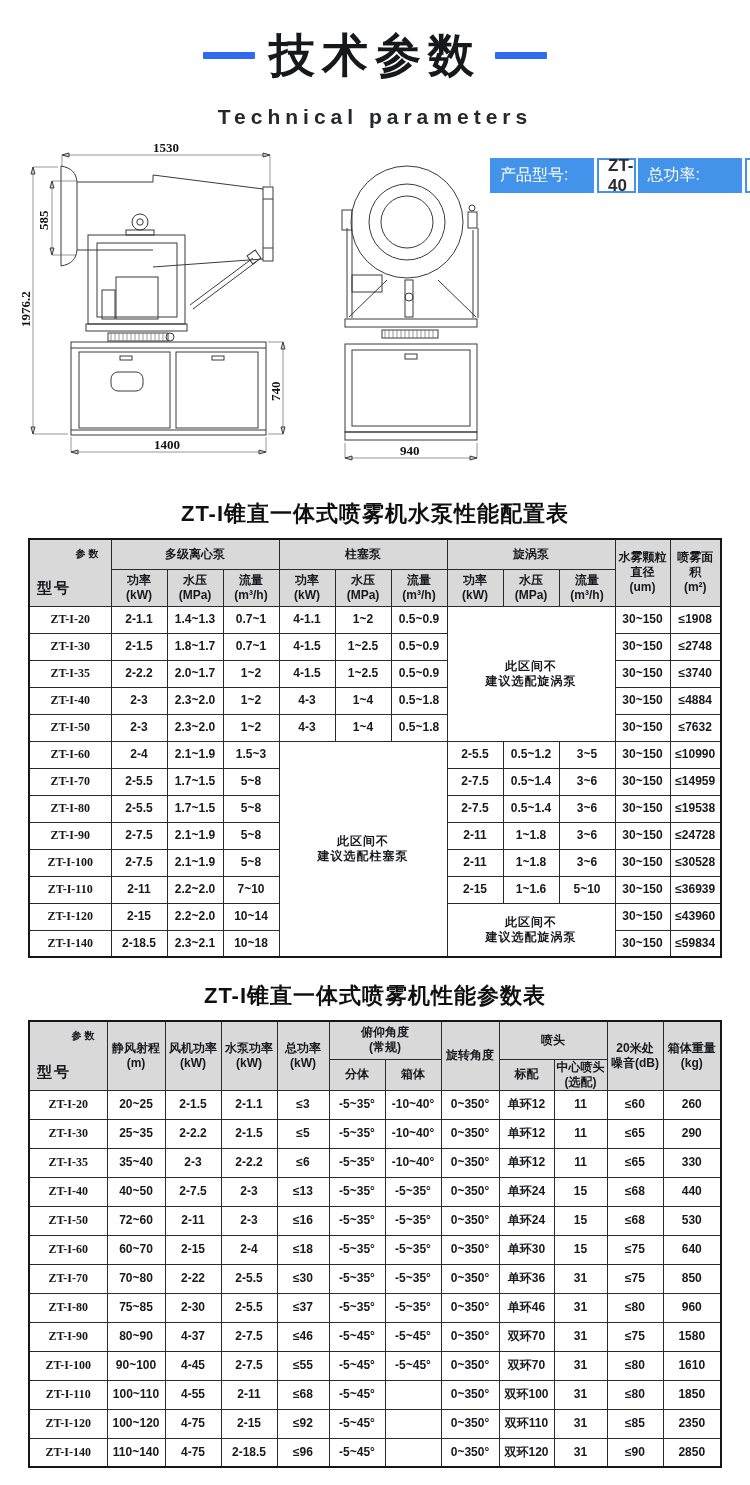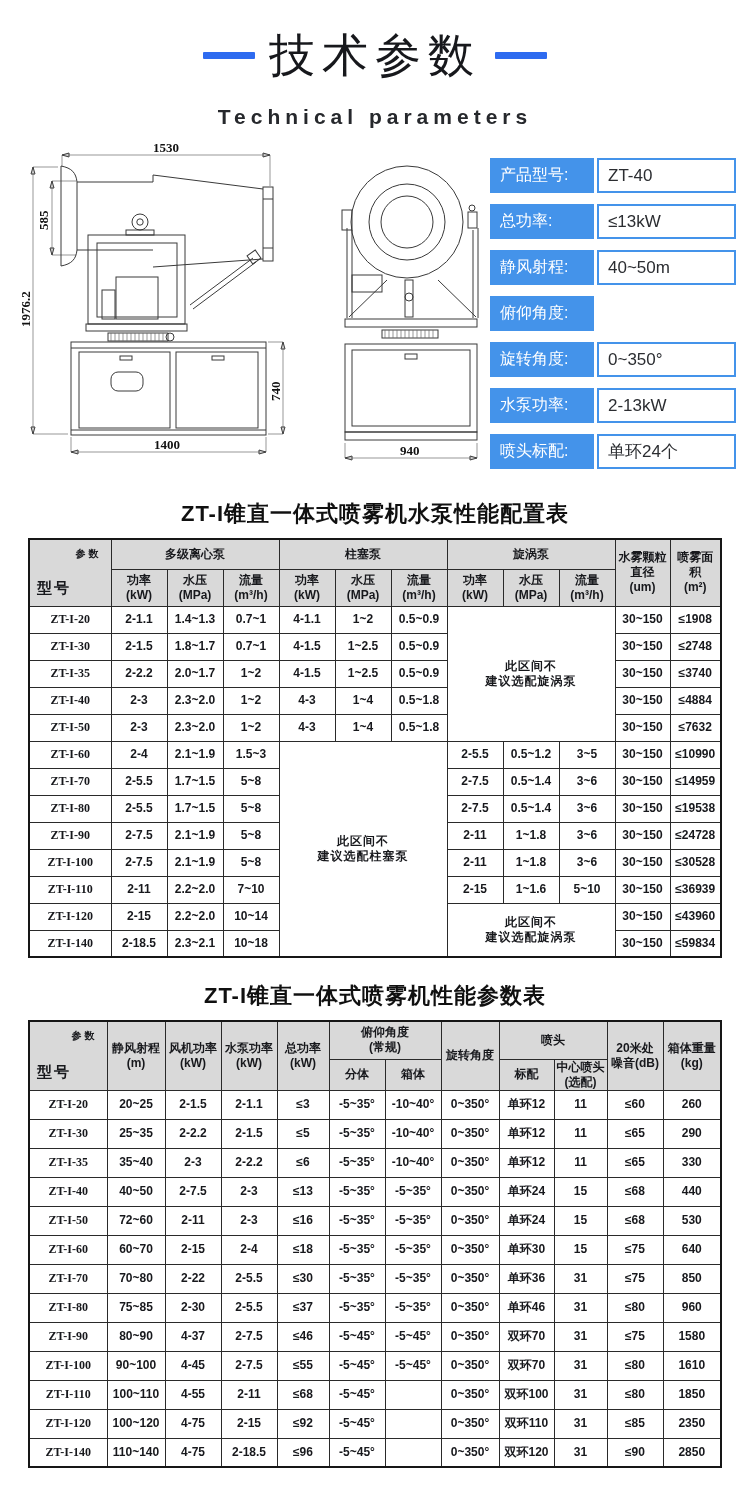--- a/index.html
+++ b/index.html
@@ -4,35 +4,35 @@
 <style>
   * { box-sizing: border-box; margin: 0; padding: 0; }
   html,body { background:#fff; }
   body { font-family: "Liberation Sans", "DejaVu Sans", sans-serif; color:#1a1a1a; }
   .page { position:relative; width:750px; height:1485px; background:#fff; overflow:hidden; margin:0 auto; }
 
   
   .title-block { position:absolute; top:30px; left:0; width:750px; text-align:center; }
   .title-line { display:flex; align-items:center; justify-content:center; gap:14px; }
   .title-dash { width:52px; height:7px; background:#2e6bf0; border-radius:1px; flex:0 0 auto; }
-  .main-title { font-size:46px; font-weight:400; letter-spacing:7px; color:#17181c; line-height:1.1; }
+  .main-title { font-size:46px; font-weight:700; letter-spacing:7px; color:#17181c; line-height:1.1; }
   .sub-title { margin-top:24px; font-size:21px; font-weight:700; letter-spacing:5px; color:#26282c; }
 
   
   .drawing-area { position:absolute; top:142px; left:0; width:690px; height:332px; }
   svg { display:block; }
   svg .ln { stroke:#3a3a3a; stroke-width:1; fill:none; }
   svg .thin { stroke:#6a6a6a; stroke-width:0.7; fill:none; }
   svg .dim { font-family:"Liberation Serif","DejaVu Serif",serif; font-size:13px; fill:#111; font-weight:bold; }
 
   
-  .spec-panel { position:absolute; left:490px; top:16px; width:246px; display:flex; flex-direction:column; gap:11px; }
+  .spec-panel { position:absolute; left:490px; top:16px; width:246px; display:flex; gap:2px; }
   .spec-row { display:flex; gap:3px; height:35px; }
   .spec-label { width:104px; background:#4493ea; color:#fff; font-size:16px; display:flex; align-items:center; padding-left:10px; flex:0 0 auto; }
-  .spec-value { flex:1; border:2px solid #4493ea; background:#fff; color:#2b2d31; font-size:17px; display:flex; align-items:center; padding-left:9px; }
+  .spec-value { flex:1; border:2px solid #4493ea; background:#fff; color:#2b2d31; font-size:17px; display:flex; align-items:center; padding-left:9px;font-weight:bold; }
 
   
   .table-section { position:absolute; left:0; width:750px; }
   .table-title { text-align:center; font-size:22px; font-weight:900; color:#101010; margin-bottom:9px; letter-spacing:1px; }
   table.spec { border-collapse:collapse; table-layout:fixed; width:692px; margin:0 auto; border:2px solid #161616; }
   table.spec th, table.spec td { border:1px solid #2a2a2a; text-align:center; vertical-align:middle; padding:0 1px; white-space:pre-line; line-height:1.25; }
   table.spec th { background:#d9d9d9; font-weight:700; font-size:12px; color:#17181c; }
   table.spec td { font-size:12px; font-weight:700; color:#17181c; background:#fff; }
   td.model { background:#d9d9d9; font-family:"Liberation Serif","DejaVu Serif",serif; font-size:13px; font-weight:700; }
   td.note { font-size:13.5px; font-weight:700; letter-spacing:1px; }

